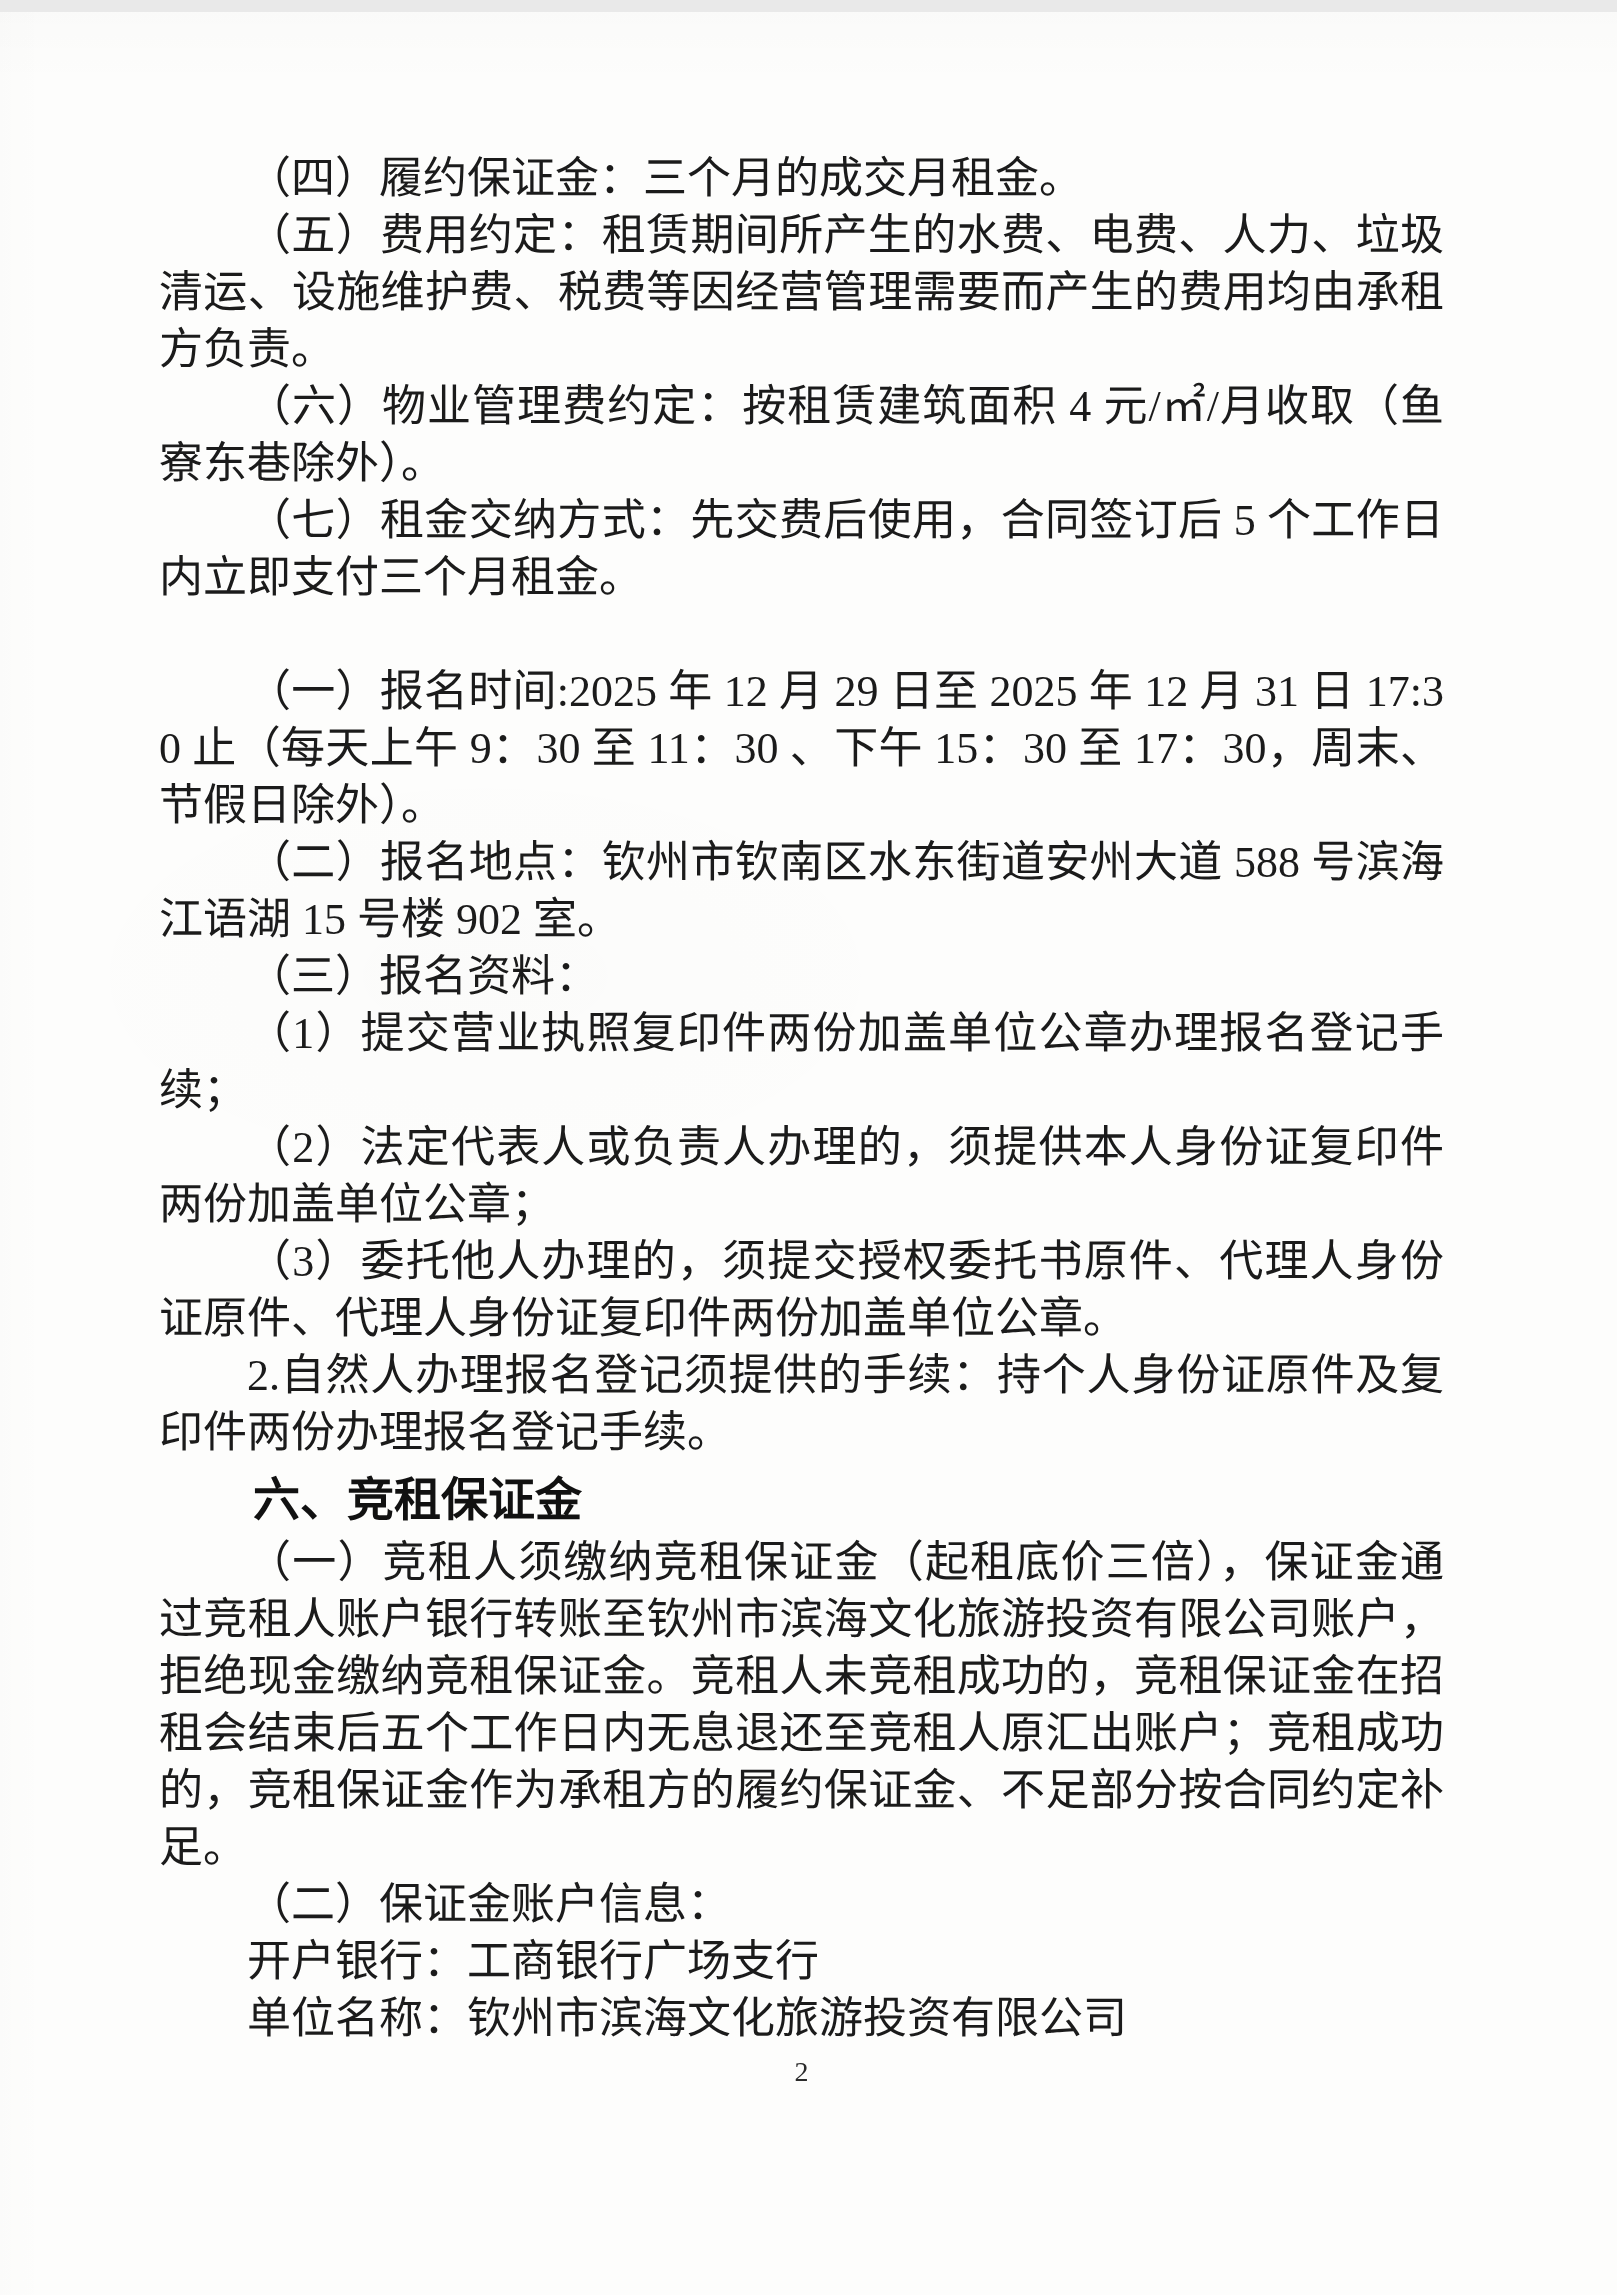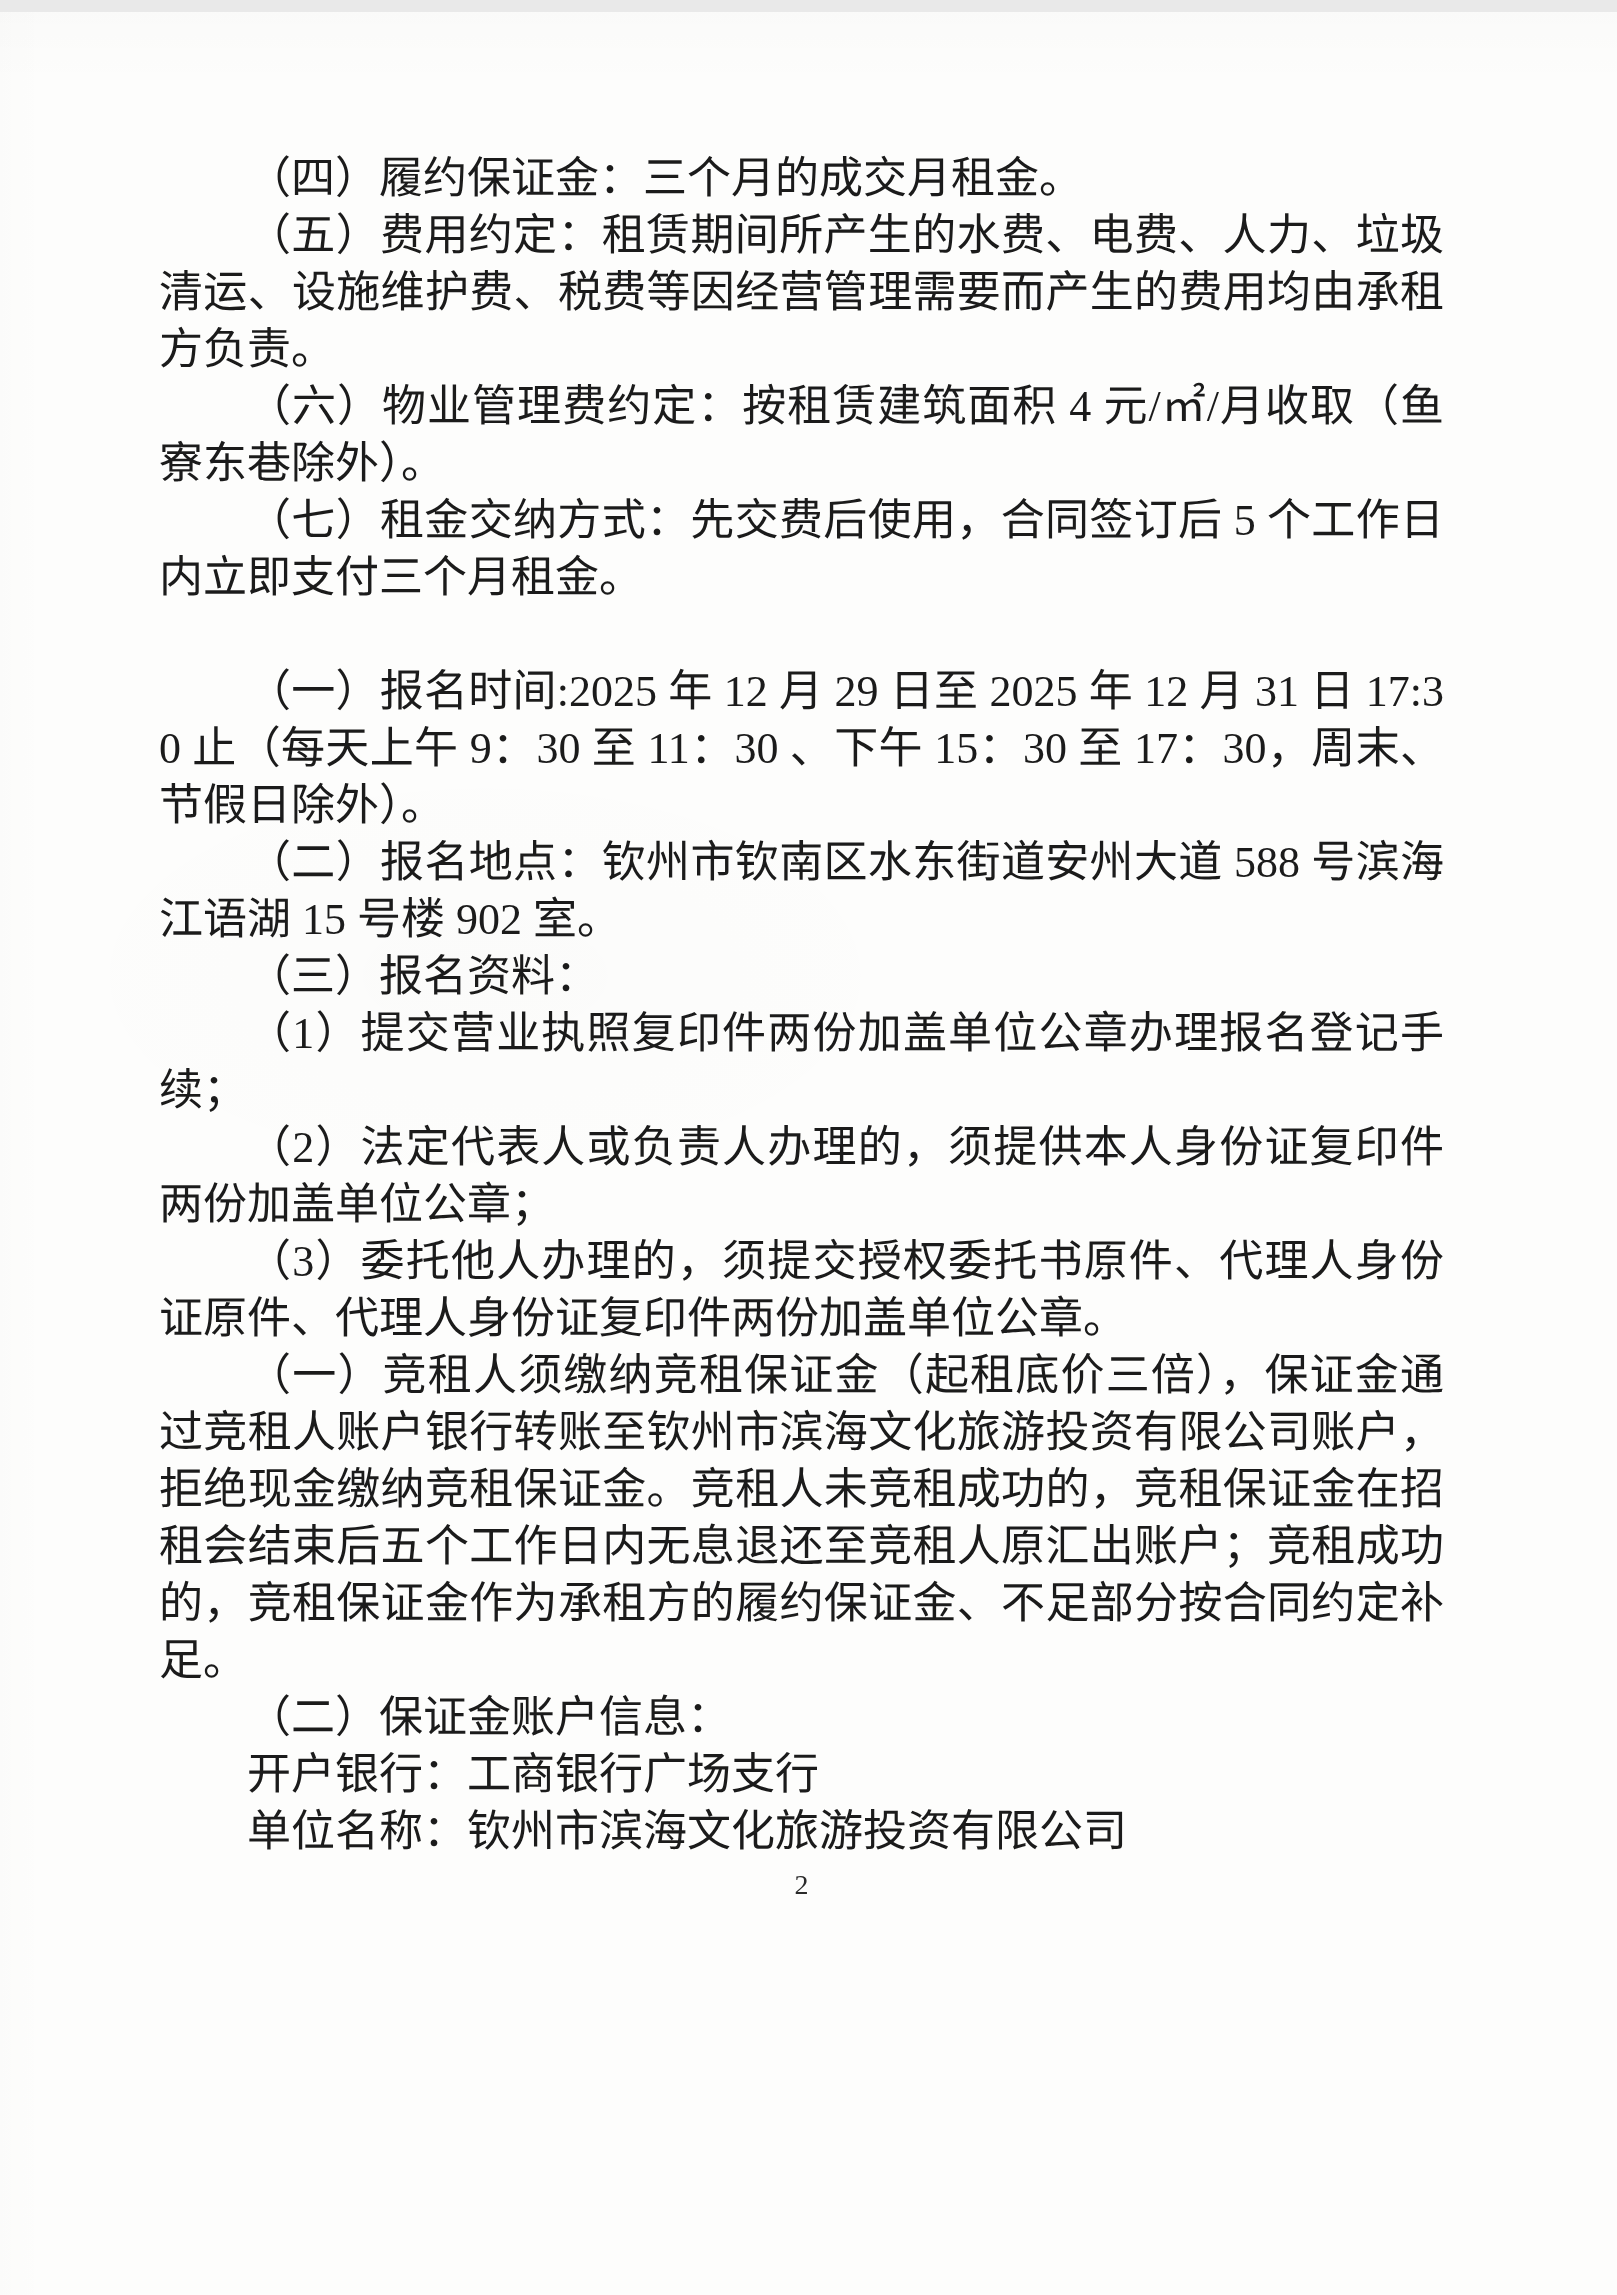--- a/index.html
+++ b/index.html
@@ -67,20 +67,22 @@
         <p class="para">（五）费用约定：租赁期间所产生的水费、电费、人力、垃圾清运、设施维护费、税费等因经营管理需要而产生的费用均由承租方负责。</p>
         <p class="para">（六）物业管理费约定：按租赁建筑面积 4 元/㎡/月收取（鱼寮东巷除外）。</p>
         <p class="para">（七）租金交纳方式：先交费后使用，合同签订后 5 个工作日内立即支付三个月租金。</p>
         <div class="blank"></div>
         <p class="para">（一）报名时间:2025 年 12 月 29 日至 2025 年 12 月 31 日 17:30 止（每天上午 9：30 至 11：30 、下午 15：30 至 17：30，周末、节假日除外）。</p>
         <p class="para">（二）报名地点：钦州市钦南区水东街道安州大道 588 号滨海江语湖 15 号楼 902 室。</p>
         <p class="para">（三）报名资料：</p>
         <p class="para">（1）提交营业执照复印件两份加盖单位公章办理报名登记手续；</p>
         <p class="para">（2）法定代表人或负责人办理的，须提供本人身份证复印件两份加盖单位公章；</p>
         <p class="para">（3）委托他人办理的，须提交授权委托书原件、代理人身份证原件、代理人身份证复印件两份加盖单位公章。</p>
+        <p class="para">2.自然人办理报名登记须提供的手续：持个人身份证原件及复印件两份办理报名登记手续。</p>
+        <p class="heading">六、竞租保证金</p>
         <p class="para">（一）竞租人须缴纳竞租保证金（起租底价三倍），保证金通过竞租人账户银行转账至钦州市滨海文化旅游投资有限公司账户，拒绝现金缴纳竞租保证金。竞租人未竞租成功的，竞租保证金在招租会结束后五个工作日内无息退还至竞租人原汇出账户；竞租成功的，竞租保证金作为承租方的履约保证金、不足部分按合同约定补足。</p>
         <p class="para">（二）保证金账户信息：</p>
         <p class="para">开户银行：工商银行广场支行</p>
         <p class="para">单位名称：钦州市滨海文化旅游投资有限公司</p>
       </div>
     <div class="page-number">2</div>
   </div>
 </div>
 
 

